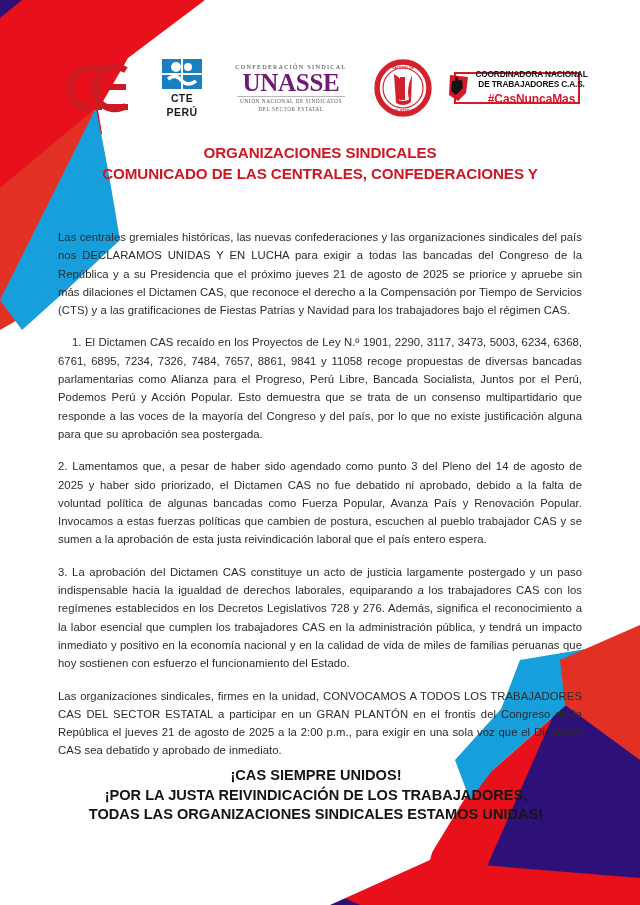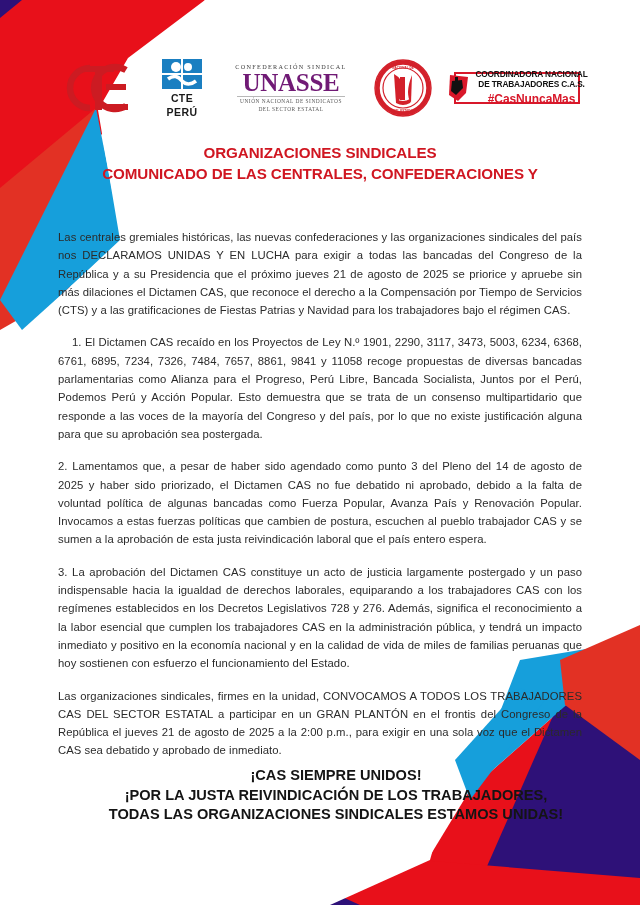--- a/index.html
+++ b/index.html
@@ -178,21 +178,21 @@
     text-align: justify;
     text-justify: inter-word;
     margin: 0 0 14px 0;
     letter-spacing: 0.05px;
   }
   .para.indent { text-indent: 14px; }
 
   
   .closing {
     position: absolute;
-    left: 68px;
+    left: 48px;
     top: 766px;
     width: 536px;
     text-align: center;
     color: #141414;
     font-weight: bold;
   }
   .closing-1 { font-size: 14.6px; line-height: 1.34; }
   .closing-2 { font-size: 14.6px; line-height: 1.34; }
   .closing-3 { font-size: 14.6px; line-height: 1.34; }
 </style>

